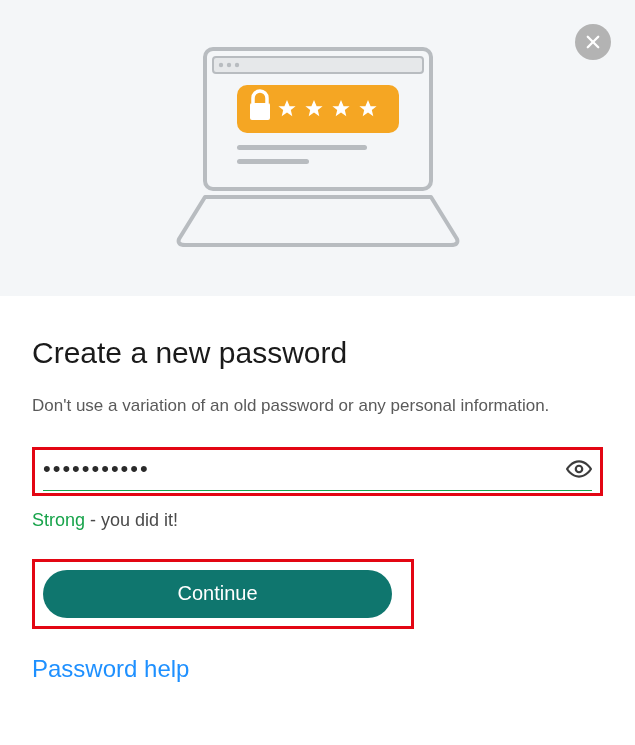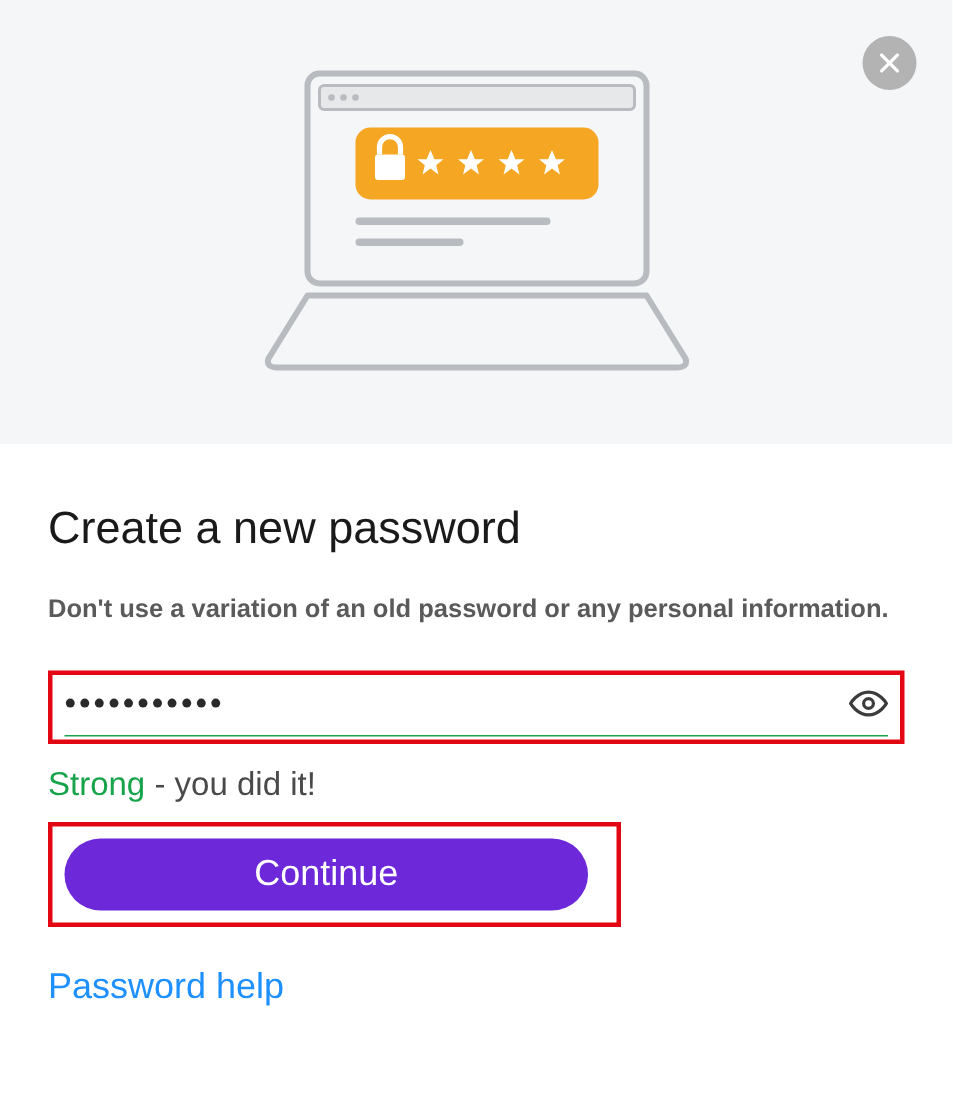--- a/index.html
+++ b/index.html
@@ -44,21 +44,20 @@
       font-size: 30px;
       font-weight: 400;
       color: #1a1a1a;
       margin-bottom: 24px;
     }
     .subtitle {
       font-size: 17px;
       color: #5a5a5a;
       line-height: 1.45;
       margin-bottom: 28px;
-      font-weight: bold;
     }
     .highlight-box {
       border: 3px solid #e30613;
       padding: 6px 8px 2px 8px;
       margin-bottom: 14px;
       position: relative;
     }
     .password-row {
       display: flex;
       align-items: center;
@@ -72,41 +71,41 @@
       color: #2a2a2a;
       line-height: 1;
     }
     .eye-icon {
       width: 26px;
       height: 26px;
       color: #3c3c3c;
       cursor: pointer;
     }
     .strength-row {
-      font-size: 22px;
+      font-size: 18px;
       color: #4a4a4a;
-      margin-bottom: 12px;
+      margin-bottom: 28px;
     }
     .strength-label {
       color: #17a34a;
     }
     .button-highlight {
       border: 3px solid #e30613;
       padding: 8px;
       width: 382px;
       margin-bottom: 26px;
     }
     .continue-btn {
       width: 349px;
       height: 48px;
-      background: #6d28d9;
+      background: #0f766e;
       border: none;
       border-radius: 24px;
       color: #fff;
-      font-size: 24px;
+      font-size: 20px;
       font-weight: 400;
       cursor: pointer;
     }
     .help-link {
       color: #1e90ff;
       font-size: 24px;
       text-decoration: none;
       cursor: pointer;
     }
   </style>

